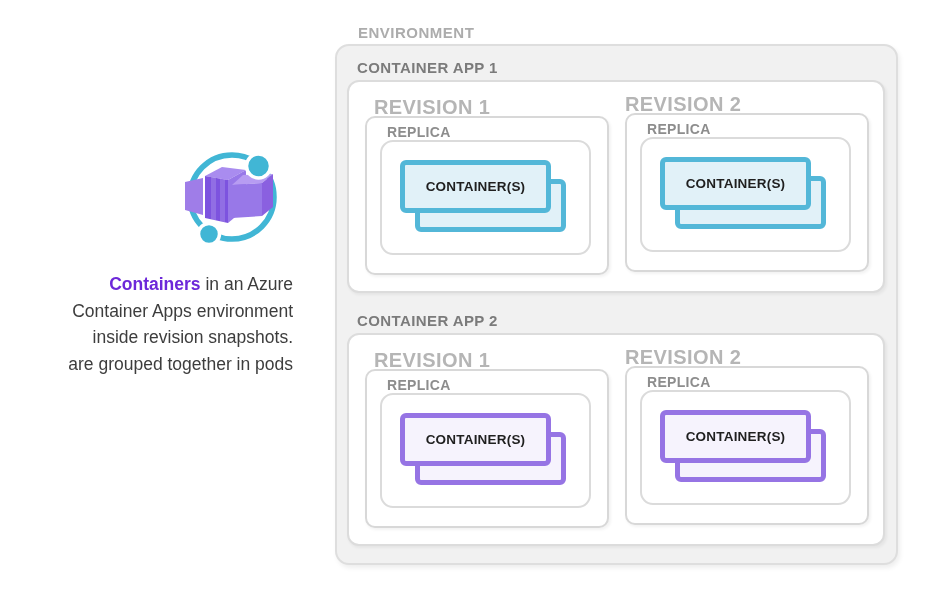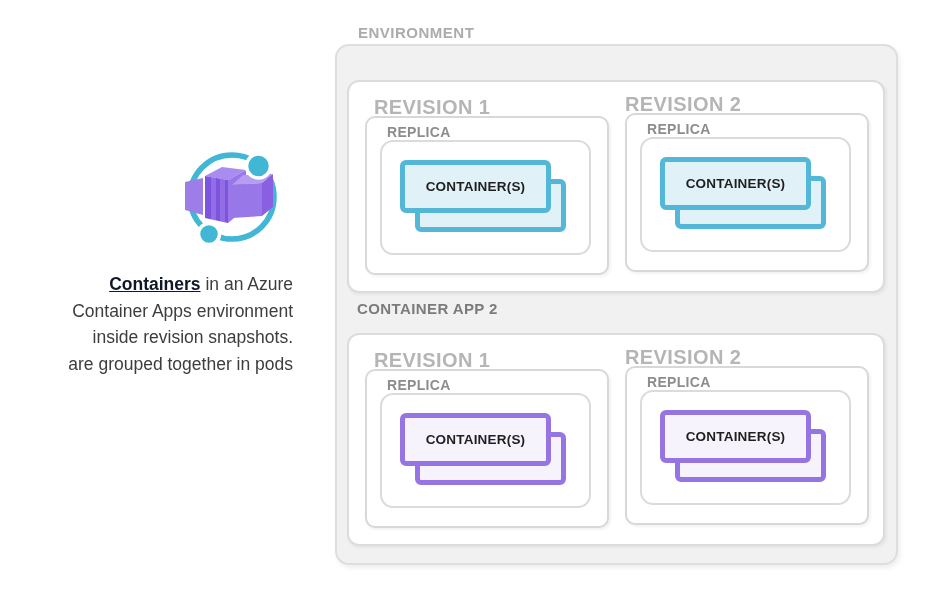--- a/index.html
+++ b/index.html
@@ -6,37 +6,37 @@
   .page{
     position:relative;width:941px;height:593px;background:#ffffff;overflow:hidden;
     font-family:"Liberation Sans","DejaVu Sans",sans-serif;
   }
   
   .app-icon{position:absolute;left:183px;top:144px;width:97px;height:104px;}
   .caption{
     position:absolute;left:6px;top:271px;width:287px;text-align:right;
     font-size:17.5px;line-height:26.5px;color:var(--caption_text,#3d3d3d);
   }
-  .caption b{font-weight:700;color:#0f172a;text-decoration:underline;}
+  .caption b{font-weight:700;color:#6d28d9;}
   
   .env-label{
     position:absolute;left:358px;top:24px;font-size:15px;font-weight:700;
     letter-spacing:.5px;color:var(--env_label,#acacac);
   }
   .env-box{
     position:absolute;left:335px;top:44px;width:563px;height:521px;box-sizing:border-box;
     background:var(--env_fill,#f1f1f1);border:2px solid var(--env_border,#dedede);
     border-radius:14px;box-shadow:2px 3px 5px rgba(0,0,0,.07);
   }
   .app-label{
     position:absolute;font-size:15px;font-weight:700;letter-spacing:.4px;
     color:var(--app_label,#7b7b7b);
   }
   .app-label.a1{left:20px;top:13px;}
-  .app-label.a2{left:20px;top:254px;}
+  .app-label.a2{left:20px;top:266px;}
   .app-box{
     position:absolute;left:10px;width:538px;height:213px;box-sizing:border-box;
     background:#ffffff;border:2px solid var(--app_border,#dcdcdc);border-radius:12px;
     box-shadow:1.5px 2px 3px rgba(0,0,0,.05);
   }
   .app-box.a1{top:34px;}
   .app-box.a2{top:287px;}
   .rev-label{
     position:absolute;font-size:20px;font-weight:700;letter-spacing:.4px;
     color:var(--rev_label,#b5b5b5);
@@ -96,20 +96,21 @@
     <div><b>Containers</b><span> in an Azure</span></div>
     <div>Container Apps environment</div>
     <div>inside revision snapshots.</div>
     <div>are grouped together in pods</div>
   </div>
 
   <div class="env-label">ENVIRONMENT</div>
 
   <div class="env-box">
 
+    <div class="app-label a1">CONTAINER APP 1</div>
     <div class="app-box a1">
 
       <div class="rev-label r1">REVISION 1</div>
       <div class="rev-box r1">
         <div class="replica-label">REPLICA</div>
         <div class="replica-box">
           <div class="card back" style="border-color: rgb(83, 183, 216); background-color: rgb(225, 241, 248);"></div>
           <div class="card front" style="border-color: rgb(83, 183, 216); background-color: rgb(225, 241, 248);">CONTAINER(S)</div>
         </div>
       </div>

